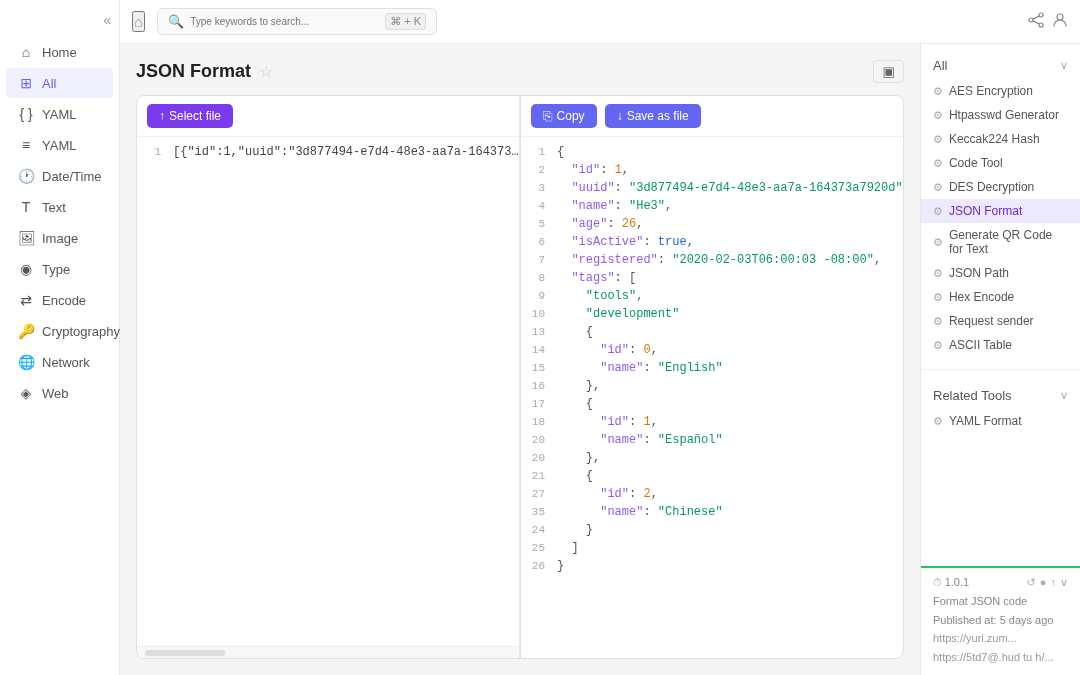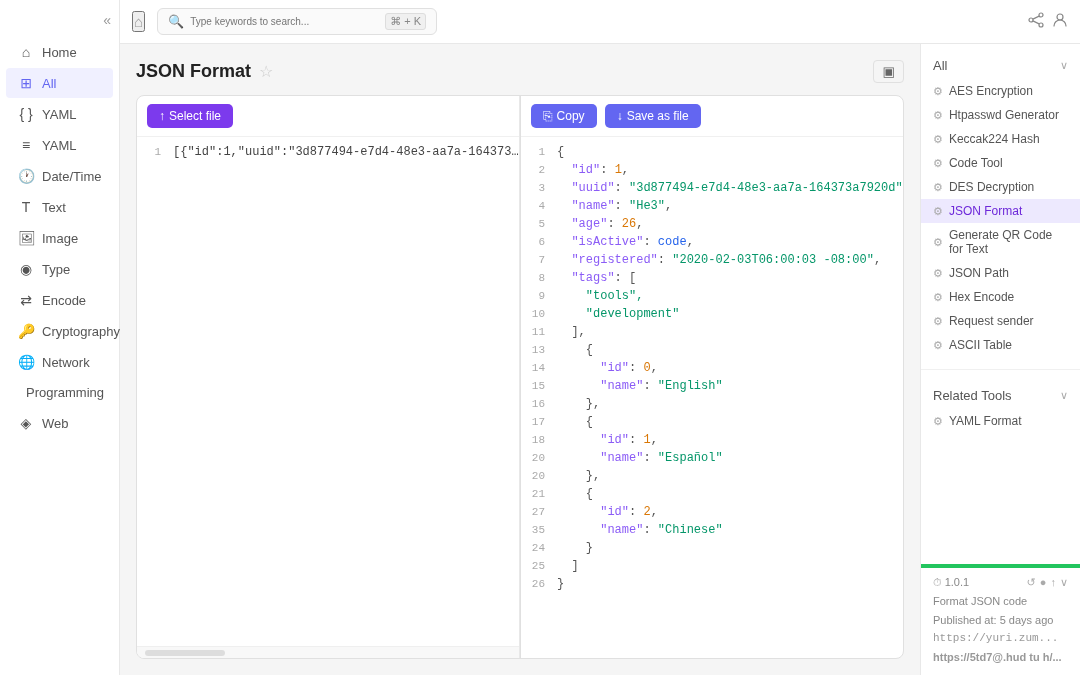--- a/index.html
+++ b/index.html
@@ -69,21 +69,21 @@
     .right-sidebar { width: 160px; background: #fff; border-left: 1px solid #e8e8e8; display: flex; flex-direction: column; overflow: hidden; flex-shrink: 0; }
     .right-section { padding: 8px 0; }
     .right-section-header { display: flex; align-items: center; justify-content: space-between; padding: 6px 12px; font-size: 13px; color: #555; }
     .right-section-header .chevron { color: #aaa; font-size: 11px; }
     .right-tool-item { display: flex; align-items: center; gap: 6px; padding: 5px 12px; font-size: 12px; color: #555; cursor: pointer; }
     .right-tool-item.active { background: #ede9fe; color: #6d28d9; }
     .right-tool-item .tool-icon { color: #aaa; font-size: 11px; }
     .divider { height: 1px; background: #f0f0f0; margin: 4px 0; }
 
     
-    .right-footer { margin-top: auto; border-top: 4px solid #22c55e; padding: 8px 12px; font-size: 11px; color: #888; }
+    .right-footer { margin-top: auto; border-top: 2px solid #22c55e; padding: 8px 12px; font-size: 11px; color: #888; }
     .right-footer .version-row { display: flex; align-items: center; justify-content: space-between; margin-bottom: 4px; }
     .right-footer .footer-icons { display: flex; gap: 4px; }
     .right-footer p { margin: 2px 0; line-height: 1.5; }
     .tool-link { color: #6366f1; text-decoration: none; }
 
     .separator-line { width: 1px; background: #e0e0e0; }
 
     
     .input-line-text { color: #444; font-family: 'Courier New', monospace; font-size: 12px; white-space: nowrap; overflow: hidden; text-overflow: ellipsis; }
   </style>
@@ -131,24 +131,20 @@
         <span class="icon">⇄</span>
         <span>Encode</span>
       </div>
       <div class="sidebar-item">
         <span class="icon">🔑</span>
         <span>Cryptography</span>
       </div>
       <div class="sidebar-item">
         <span class="icon">🌐</span>
         <span>Network</span>
-      </div>
-      <div class="sidebar-item">
-        <span class="icon"></span>
-        <span>Programming</span>
       </div>
       <div class="sidebar-item">
         <span class="icon">◈</span>
         <span>Web</span>
       </div>
     </div>
 </div>
 
 <div class="main">
 
@@ -236,41 +232,37 @@
               <div class="code-line">
                 <span class="line-num">4</span>
                 <span class="line-content"><span class="json-key">  "name"</span><span class="json-punc">: </span><span style="color: rgb(5, 150, 105);">"He3"</span><span class="json-punc">,</span></span>
               </div>
               <div class="code-line">
                 <span class="line-num">5</span>
                 <span class="line-content"><span class="json-key">  "age"</span><span class="json-punc">: </span><span style="color: rgb(217, 119, 6);">26</span><span class="json-punc">,</span></span>
               </div>
               <div class="code-line">
                 <span class="line-num">6</span>
-                <span class="line-content"><span class="json-key">  "isActive"</span><span class="json-punc">: </span><span style="color: rgb(37, 99, 235);">code</span><span class="json-punc">,</span></span>
+                <span class="line-content"><span class="json-key">  "isActive"</span><span class="json-punc">: </span><span style="color: rgb(37, 99, 235);">true</span><span class="json-punc">,</span></span>
               </div>
               <div class="code-line">
                 <span class="line-num">7</span>
                 <span class="line-content"><span class="json-key">  "registered"</span><span class="json-punc">: </span><span style="color: rgb(5, 150, 105);">"2020-02-03T06:00:03 -08:00"</span><span class="json-punc">,</span></span>
               </div>
               <div class="code-line">
                 <span class="line-num">8</span>
                 <span class="line-content"><span class="json-key">  "tags"</span><span class="json-punc">: </span><span style="color: rgb(85, 85, 85);">[</span></span>
               </div>
               <div class="code-line">
                 <span class="line-num">9</span>
                 <span class="line-content" style="color: rgb(5, 150, 105);">    "tools",</span>
               </div>
               <div class="code-line">
                 <span class="line-num">10</span>
                 <span class="line-content" style="color: rgb(5, 150, 105);">    "development"</span>
-              </div>
-              <div class="code-line">
-                <span class="line-num">11</span>
-                <span class="line-content json-punc">  ],</span>
               </div>
               <div class="code-line">
                 <span class="line-num">13</span>
                 <span class="line-content json-punc">    {</span>
               </div>
               <div class="code-line">
                 <span class="line-num">14</span>
                 <span class="line-content"><span class="json-key">      "id"</span><span class="json-punc">: </span><span style="color: rgb(217, 119, 6);">0</span><span class="json-punc">,</span></span>
               </div>
               <div class="code-line">
@@ -400,19 +392,19 @@
           </span>
           <div class="footer-icons">
             <span style="cursor:pointer; color:#aaa;">↺</span>
             <span style="color:#aaa;">●</span>
             <span style="cursor:pointer; color:#aaa;">↑</span>
             <span style="cursor:pointer; color:#aaa;">∨</span>
           </div>
         </div>
         <p>Format JSON code</p>
         <p>Published at: 5 days ago</p>
-        <p style="color:#999;font-family:Liberation Mono, monospace;">https://yuri.zum...</p>
-        <p style="color:#999;font-weight:bold;">https://5td7@.hud tu h/...</p>
+        <p style="color:#999;">https://yuri.zum...</p>
+        <p style="color:#999;">https://5td7@.hud tu h/...</p>
       </div>
     </div>
 
   </div>
 </div>
 
 </body></html>

